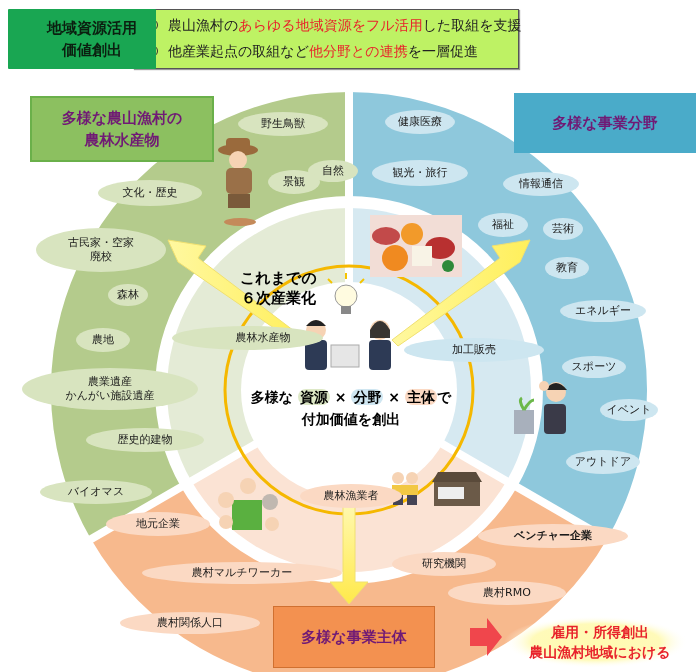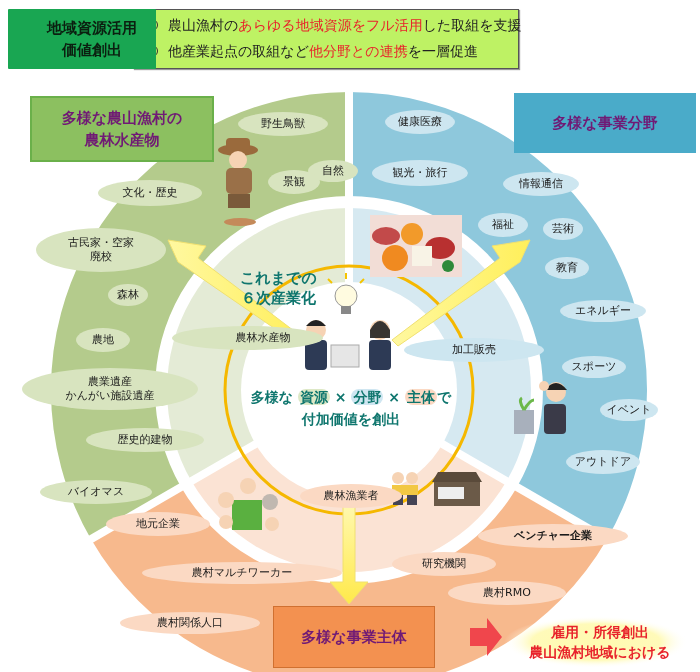--- a/index.html
+++ b/index.html
@@ -18,21 +18,21 @@
   .red { color: #e8232b; }
   svg.rings { position: absolute; left: 0; top: 0; }
   .pill { position: absolute; border-radius: 50%; font-size: 11px; color: #1a1a1a;
     display: flex; align-items: center; justify-content: center; text-align: center;
     line-height: 14px; white-space: nowrap; }
   .pill.g { background: #d8e4bf; }
   .pill.b { background: #cde6f0; }
   .pill.o { background: #fbd9c3; }
   .title-box { position: absolute; color: #701a75; font-weight: bold; display: flex;
     align-items: center; justify-content: center; text-align: center; }
-  .center-text { position: absolute; font-weight: bold; color: #0f766e; white-space: nowrap; }
+  .center-text { position: absolute; font-weight: bold; color: #000000; white-space: nowrap; }
   .hl { border-radius: 12px; padding: 0 2px; }
 </style>
 </head>
 <body>
 
 <div class="header-badge">
   <span>地域資源活用</span>
   <span>価値創出</span>
 </div>
 <div class="header-box">

